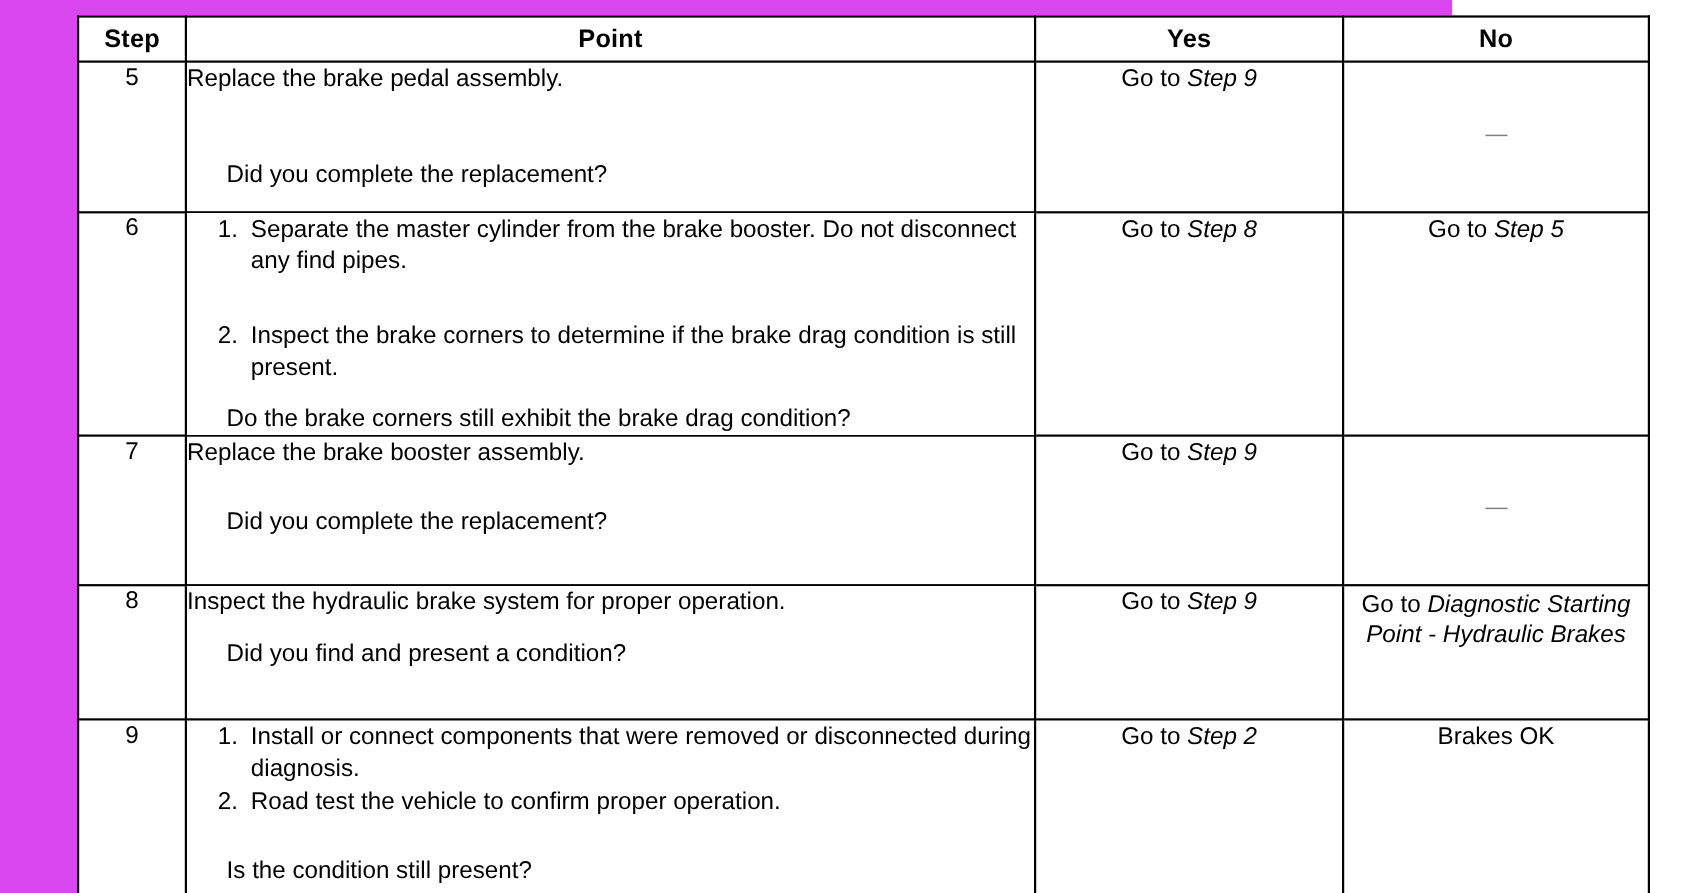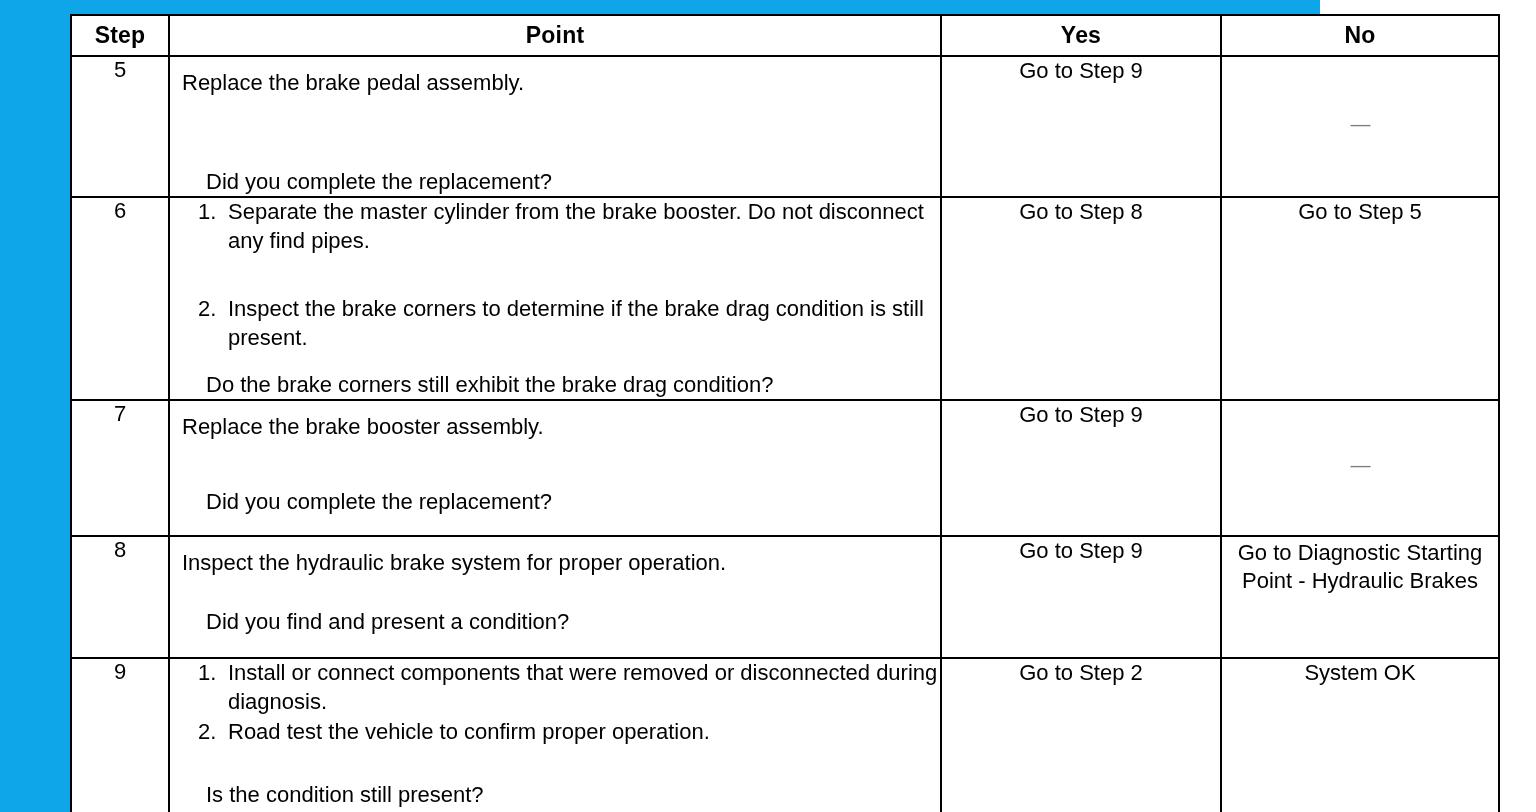--- a/index.html
+++ b/index.html
@@ -14,21 +14,21 @@
     overflow: hidden;
     font-family: "Liberation Sans", sans-serif;
     color: #000000;
     -webkit-font-smoothing: none;
   }
 
   .page {
     position: relative;
     width: 1320px;
     height: 812px;
-    background: #0ea5e9;
+    background: #d946ef;
   }
 
   
   .diag-table {
     position: absolute;
     left: 70px;
     top: 14px;
     width: 1428px;
     border-collapse: collapse;
     table-layout: fixed;
@@ -88,21 +88,21 @@
 
   
   .r5 td { height: 129px; }
   .r6 td { height: 200px; }
   .r7 td { height: 128px; }
   .r8 td { height: 118px; }
   .r9 td { height: 165px; }
 
   
   .act-lead {
-    margin: 12px;
+    margin: 0;
     display: block;
   }
   .act-spacer-lg { height: 58px; }
   .act-spacer-md { height: 34px; }
   .act-spacer-sm { height: 18px; }
   .act-question {
     display: block;
     margin: 0;
     padding-left: 36px;
   }
@@ -120,21 +120,21 @@
   }
   .numlist li + li { margin-top: 0; }
   .numlist .num {
     position: absolute;
     left: 28px;
     top: 0;
   }
   .li-gap { height: 40px; }
   .li-gap-small { height: 2px; }
 
-  .ital { }
+  .ital { font-style: italic; }
 
   
   .dash-mark {
     display: block;
     text-align: center;
     font-size: 20px;
     color: #3a3a3a;
     letter-spacing: -1px;
     opacity: 0.65;
     line-height: 1;
@@ -248,20 +248,20 @@
               <span>Road test the vehicle to confirm proper operation.</span>
             </li>
           </ul>
           <div class="act-spacer-md"></div>
           <span class="act-question">Is the condition still present?</span>
         </td>
         <td class="cell-yes">
           <span>Go to </span><span class="ital">Step 2</span>
         </td>
         <td class="cell-no">
-          <span>System OK</span>
+          <span>Brakes OK</span>
         </td>
       </tr>
 
     </tbody>
   </table>
 
 </div>
 
 </body></html>

